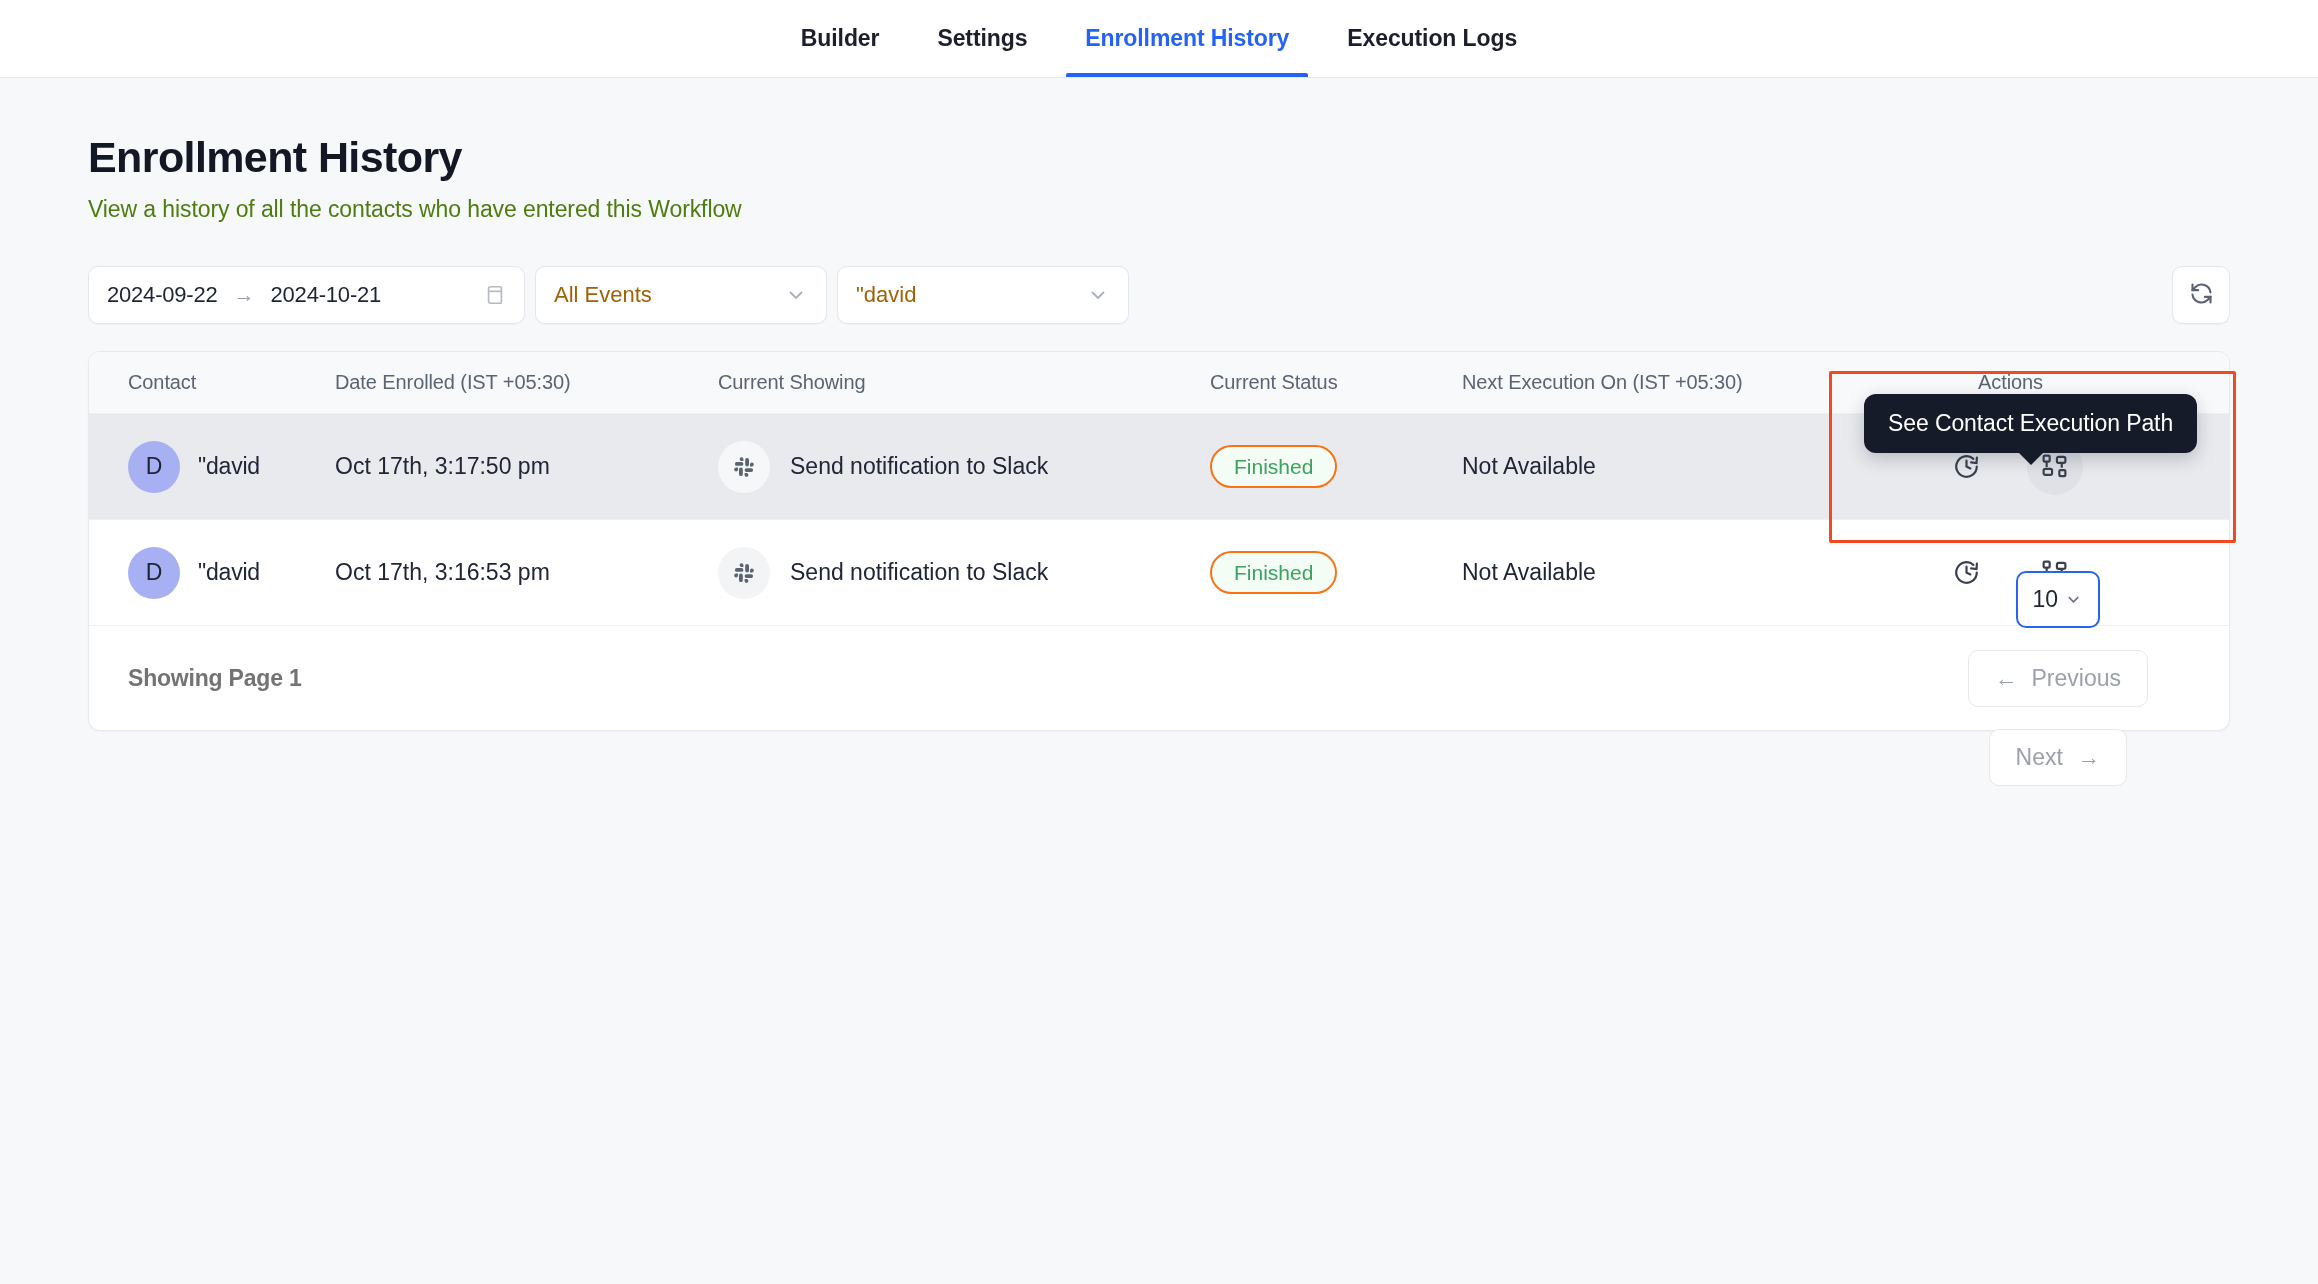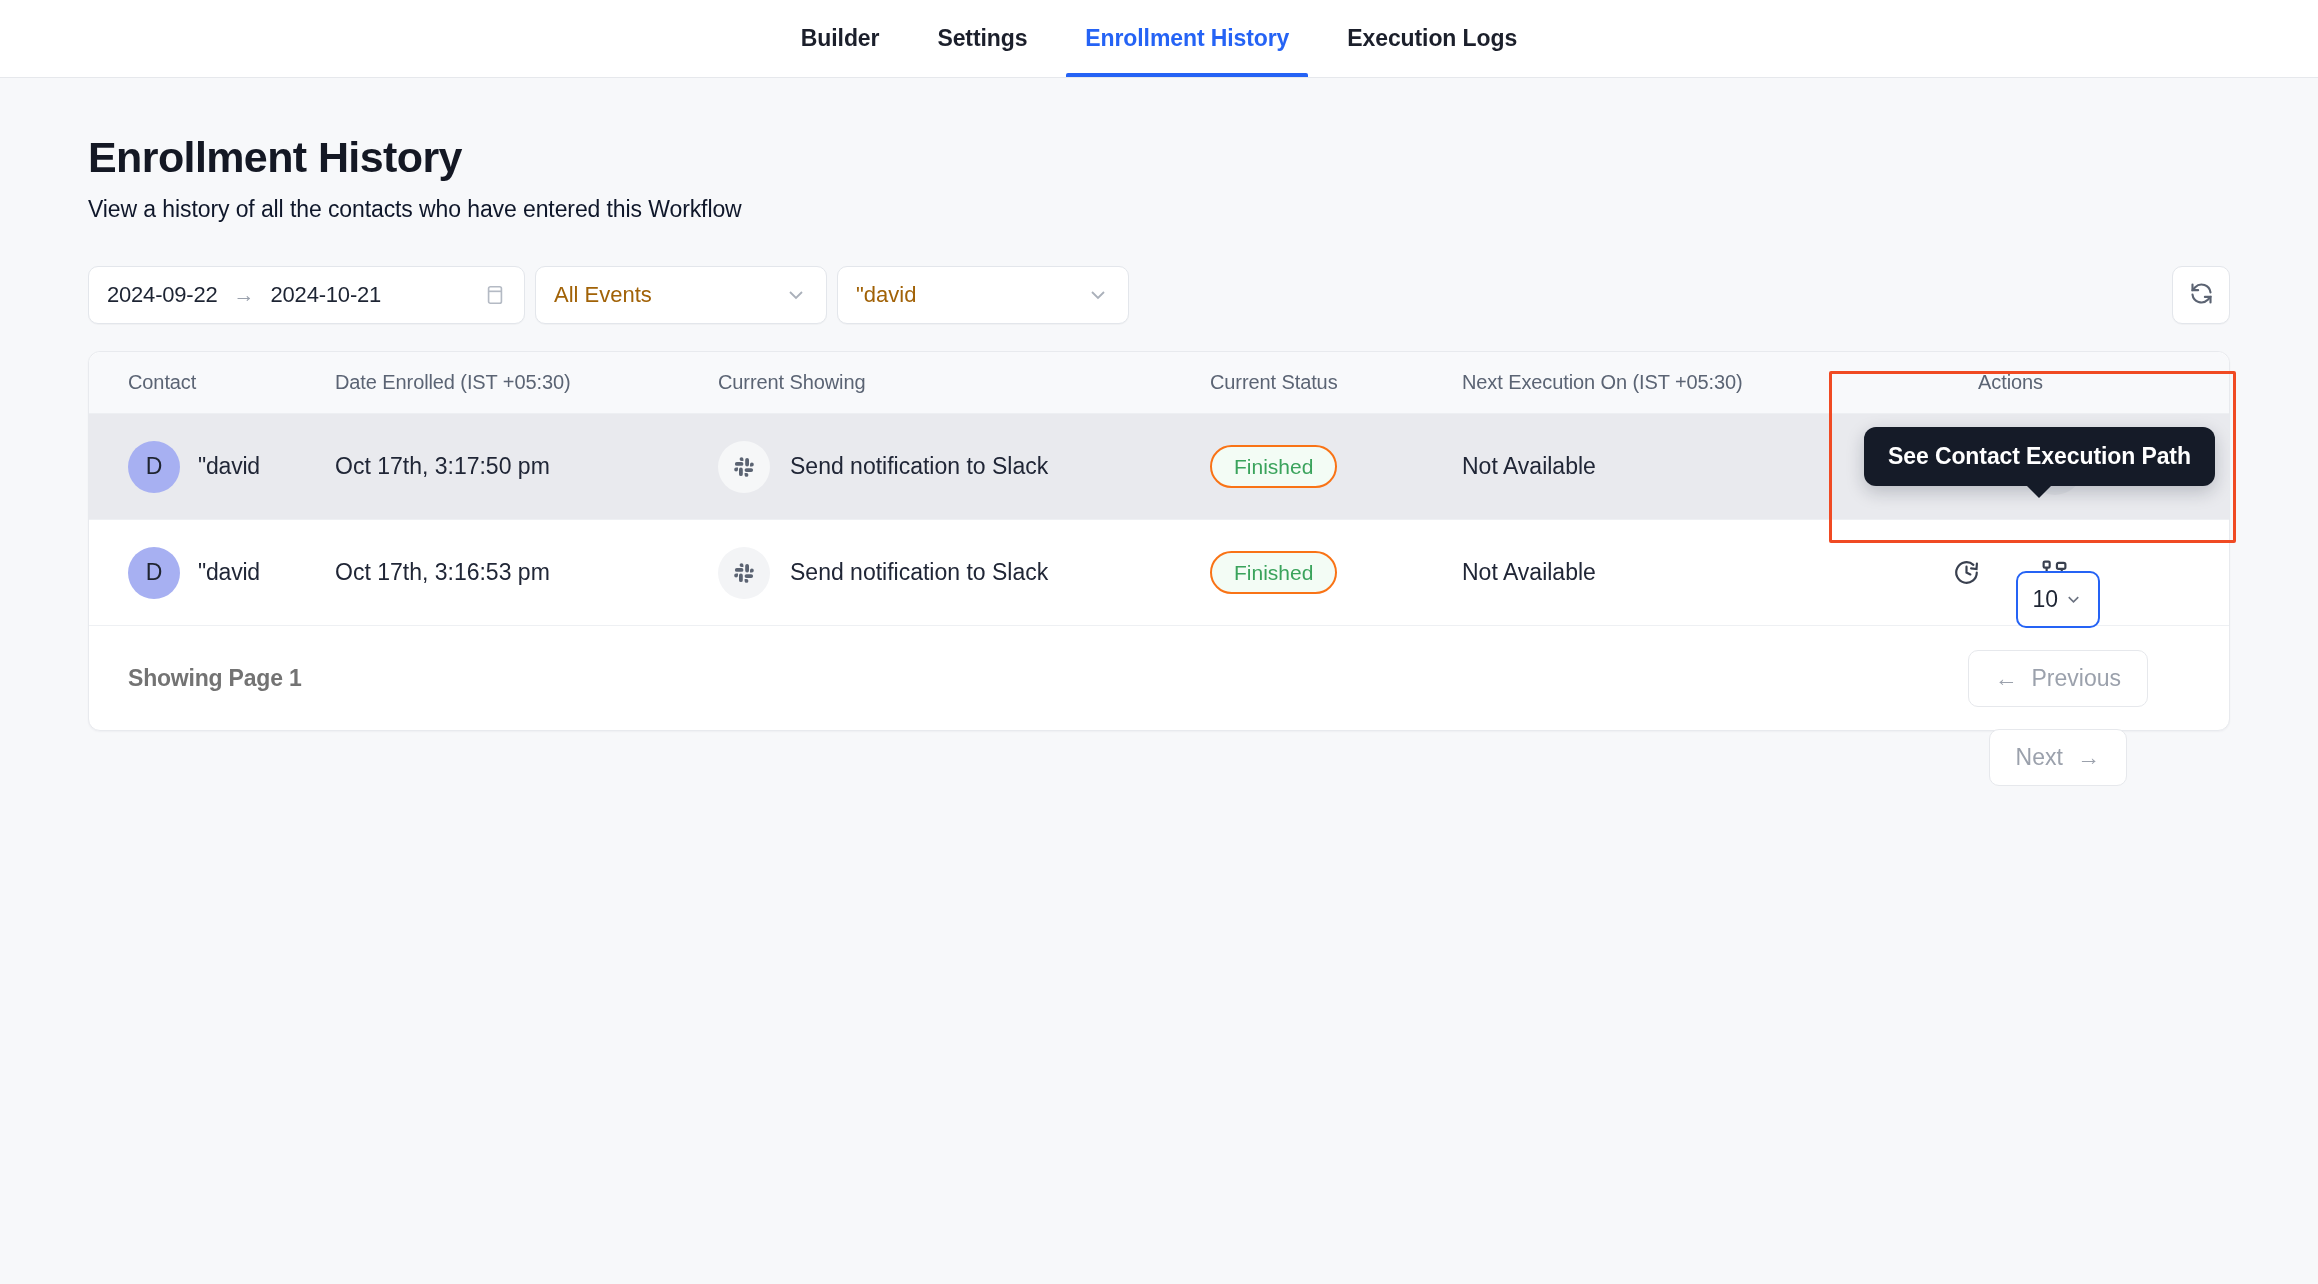--- a/index.html
+++ b/index.html
@@ -46,21 +46,21 @@
   }
   .page-title {
     font-size: 43px;
     font-weight: 700;
     color: #141824;
     letter-spacing: -0.6px;
   }
   .page-sub {
     margin-top: 14px;
     font-size: 23px;
-    color: #0f172a;
+    color: #4d7c0f;
     letter-spacing: -0.1px;
   }
 
   
   .filters {
     margin-top: 43px;
     display: flex;
     align-items: center;
     gap: 10px;
     position: relative;
@@ -439,17 +439,17 @@
             <span>→</span>
           </div>
         </div>
       </div>
 
     </div>
   </div>
 
   <div class="annot-box" style="left:1829px; top:371px; width:407px; height:172px;"></div>
 
-  <div class="tooltip" style="left:1864px; top:427px;font-weight:bold;">
+  <div class="tooltip" style="left:1864px; top:394px;">
     <span>See Contact Execution Path</span>
   </div>
 
 </div>
 
 </body></html>

